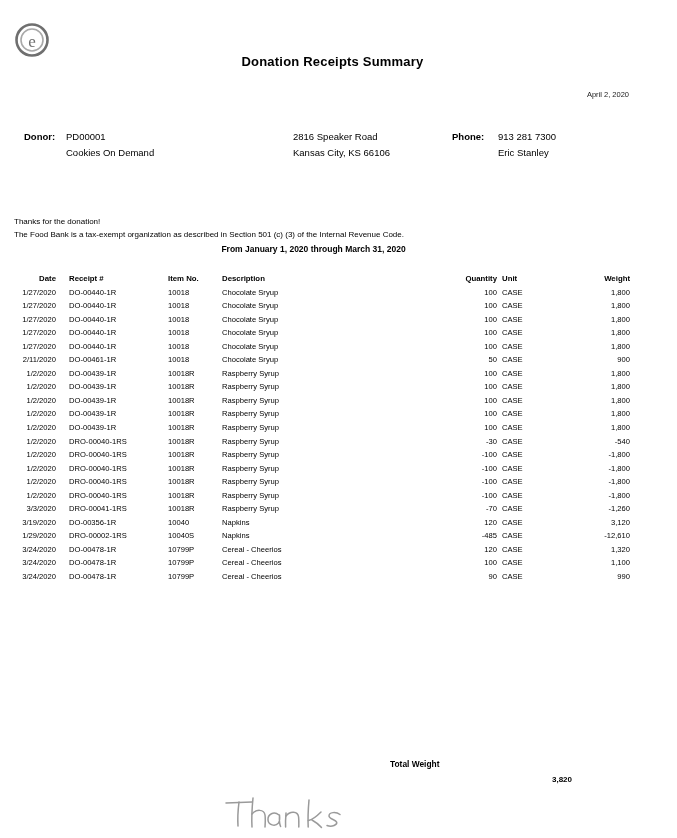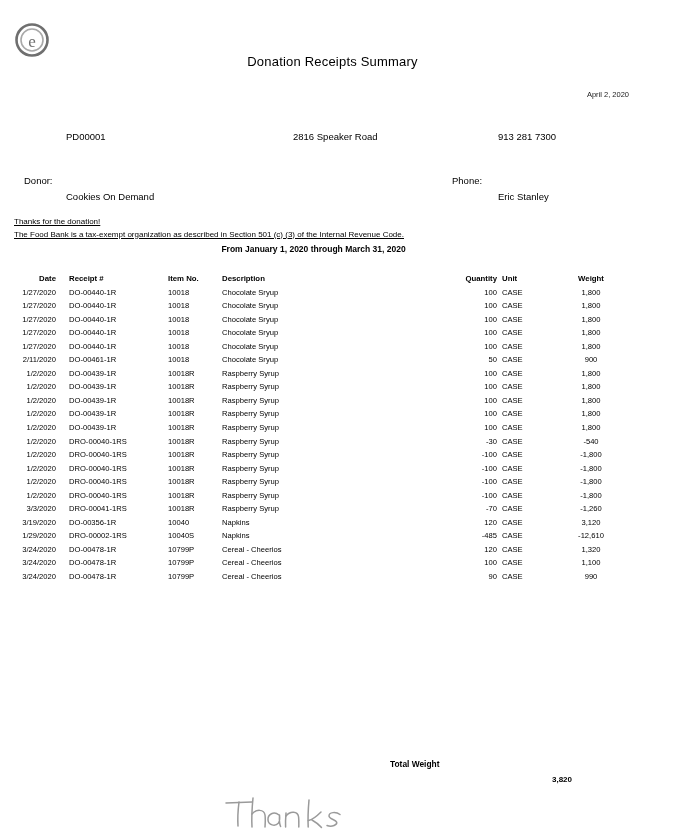--- a/index.html
+++ b/index.html
@@ -34,35 +34,35 @@
   .brand-text .b1 { color: #57a6da; font-weight: bold; }
   .brand-text .b2 { color: #8d8d8d; font-weight: normal; }
 
   
   .doc-title {
     position: absolute;
     left: 0; right: 12px;
     top: 54px;
     text-align: center;
     font-size: 13px;
-    font-weight: normal;
+    font-weight: bold;
     letter-spacing: 0.2px;
   }
   .doc-date {
     position: absolute;
     right: 48px;
     top: 90px;
     font-size: 7.5px;
     color: #1a1a1a;
   }
 
   
   .info-block { position: absolute; top: 129px; left: 0; right: 0; height: 60px; }
   .info-col { position: absolute; font-size: 9.5px; line-height: 15.5px; }
-  .info-col .lbl { font-weight: normal; margin-top: 44px; }
+  .info-col .lbl { font-weight: bold; }
   .info-col .row { white-space: nowrap; display: flex; }
   .info-col .row .lbl { flex: 0 0 auto; }
   .info-col .row .val { flex: 0 0 auto; }
   .col-donor   { left: 24px; }
   .col-donor   .lbl { width: 42px; }
   .col-donor   .val { padding-left: 0; }
   .col-address { left: 237px; }
   .col-address .lbl { width: 56px; }
   .col-phone   { left: 452px; }
   .col-phone   .lbl { width: 46px; }
@@ -71,21 +71,20 @@
   .indent-p { padding-left: 46px; }
 
   
   .notes {
     position: absolute;
     left: 14px;
     top: 216px;
     font-size: 8px;
     line-height: 12.5px;
     color: #000;
-    text-decoration: underline;
   }
   .period {
     position: absolute;
     left: 0; right: 0;
     top: 244px;
     text-align: center;
     font-size: 8.5px;
     font-weight: bold;
     padding-right: 50px;
   }
@@ -99,21 +98,21 @@
   }
   .trow { position: relative; height: 13.55px; white-space: nowrap; }
   .thead .cell { font-weight: bold; font-size: 7.8px; }
   .cell { position: absolute; top: 0; }
   .c-date  { left: 0;   width: 56px;  text-align: right; }
   .c-rcpt  { left: 69px; }
   .c-item  { left: 168px; }
   .c-desc  { left: 222px; }
   .c-qty   { left: 432px; width: 65px; text-align: right; }
   .c-unit  { left: 502px; }
-  .c-wt    { left: 552px; width: 78px; text-align: center; }
+  .c-wt    { left: 552px; width: 78px; text-align: right; }
 
   
   .totals { position: absolute; top: 759px; left: 0; right: 0; height: 14px; font-size: 8.4px; }
   .totals .tlabel { position: absolute; left: 390px; font-weight: bold; }
   .totals .tvalue { position: absolute; left: 552px; width: 78px; text-align: left; font-weight: bold; font-size: 8px; margin-top: 16px; }
 
   
   .signature {
     position: absolute;
     left: 222px;
@@ -144,20 +143,21 @@
   <div class="info-col col-donor">
     <div class="row">
       <span class="lbl">Donor:</span>
       <span class="val">PD00001</span>
     </div>
     <div class="indent">Cookies On Demand</div>
   </div>
 
   <div class="info-col col-address">
     <div class="indent-a">2816 Speaker Road</div>
+    <div class="indent-a">Kansas City, KS 66106</div>
   </div>
 
   <div class="info-col col-phone">
     <div class="row">
       <span class="lbl">Phone:</span>
       <span class="val">913 281 7300</span>
     </div>
     <div class="indent-p">Eric Stanley</div>
   </div>
 

